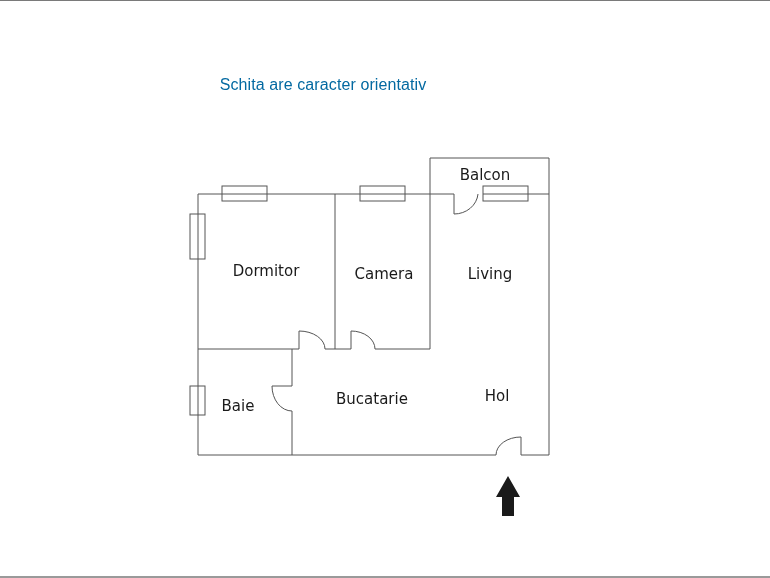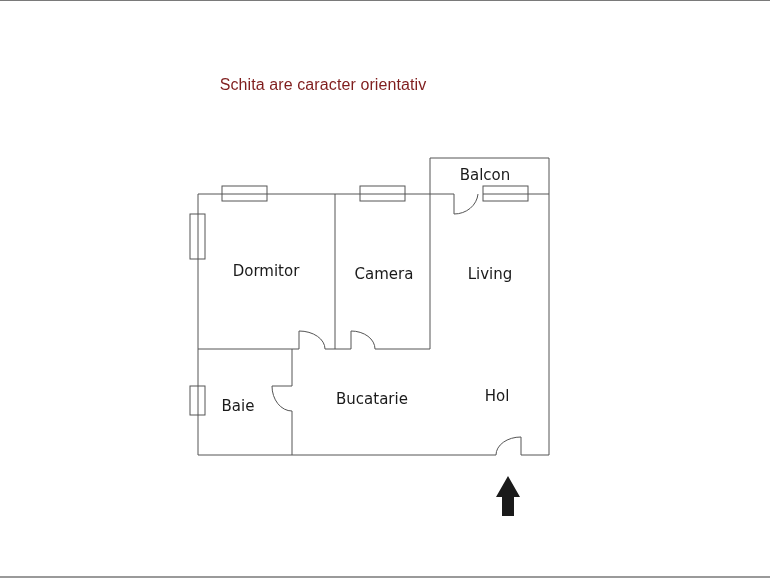--- a/index.html
+++ b/index.html
@@ -1,19 +1,19 @@
 <!DOCTYPE html>
 <html><head>
   <meta charset="utf-8">
   <style>
     html, body { margin: 0; padding: 0; background: #ffffff; }
     body { width: 770px; height: 578px; position: relative; overflow: hidden; font-family: "Liberation Sans", "DejaVu Sans", sans-serif; }
     .border-top { position: absolute; left: 0; top: 0; width: 770px; height: 1px; background: #7a7a7a; }
     .border-bottom { position: absolute; left: 0; top: 576px; width: 770px; height: 2px; background: #9a9a9a; }
-    .title { position: absolute; left: 0; width: 646px; top: 76px; text-align: center; font-size: 16px; color: #7f1d1d; letter-spacing: 0.1px; }
+    .title { position: absolute; left: 0; width: 646px; top: 76px; text-align: center; font-size: 16px; color: #0369a1; letter-spacing: 0.1px; }
     svg.plan { position: absolute; left: 0; top: 0; }
     .room-label { font-family: "DejaVu Sans", "Liberation Sans", sans-serif; font-size: 15px; fill: #1a1a1a; }
   </style>
 </head>
 <body>
 
 <div class="border-top"></div>
 
 <div class="title">Schita are caracter orientativ</div>
 

